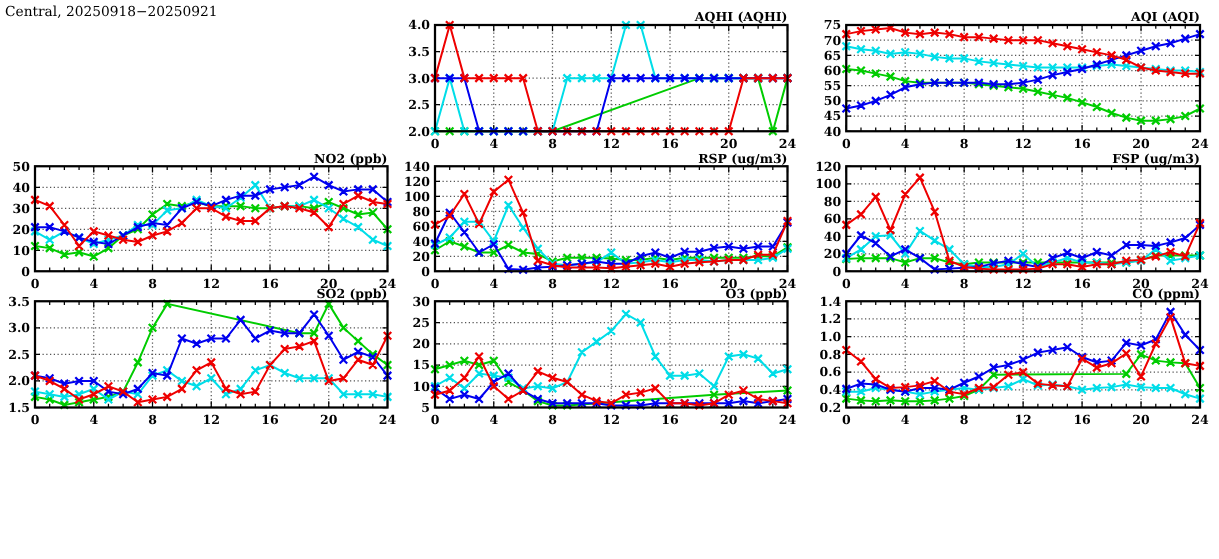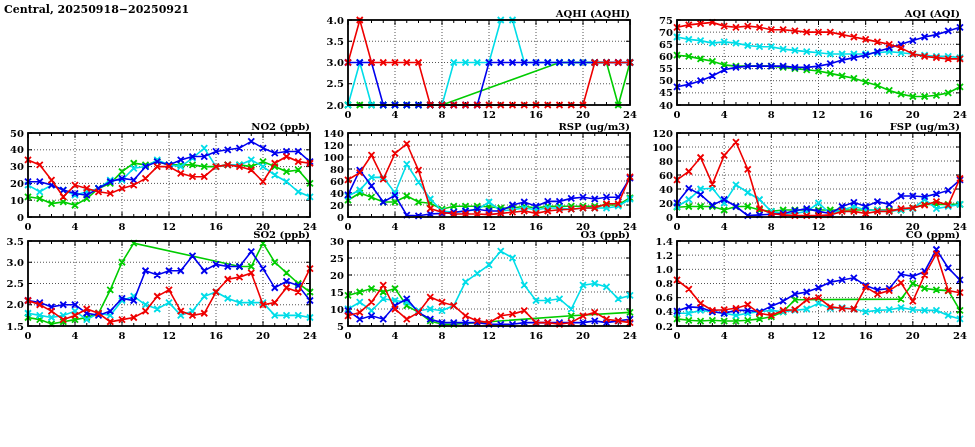--- a/index.html
+++ b/index.html
@@ -1,18 +1,18 @@
 <!DOCTYPE html>
 <html><head>
 <meta charset="utf-8">
 <style>
   html,body{margin:0;padding:0;background:#ffffff;}
   body{width:975px;height:447px;overflow:hidden;position:relative;
        font-family:"DejaVu Serif", serif;}
-  #page-title{position:absolute;left:4px;top:3px;font-size:11px;font-weight:bold;color:#000;text-align:center;}
+  #page-title{position:absolute;left:4px;top:3px;font-size:11px;font-weight:normal;color:#000;text-align:center;}
   .chart{position:absolute;margin:0;padding:0;}
   .chart svg{display:block;}
 </style>
 </head>
 <body>
 
 <div id="page-title">Central, 20250918−20250921</div>
 <div id="charts-root">
     <figure class="chart" style="left: 318px; top: 6px;">
       <svg width="322" height="117" viewBox="0 0 322 117">

